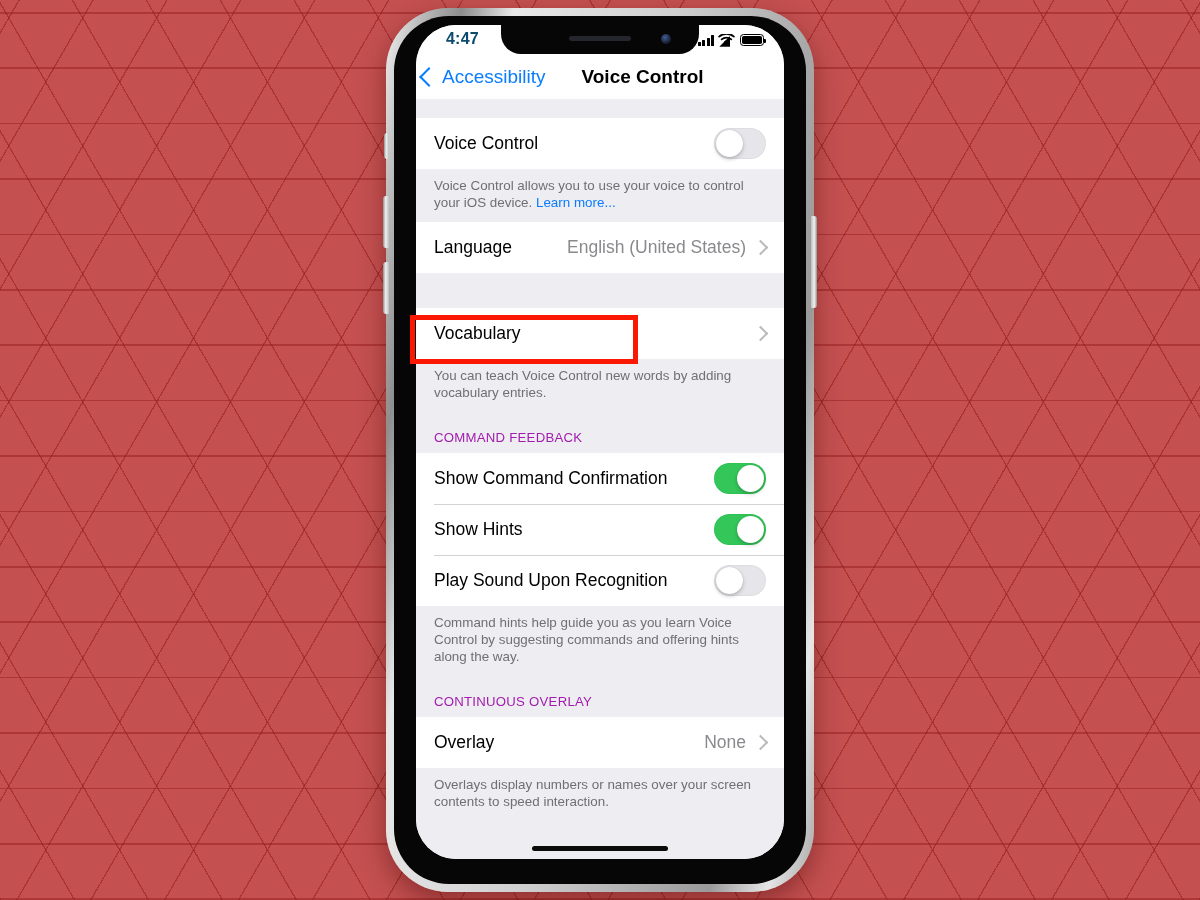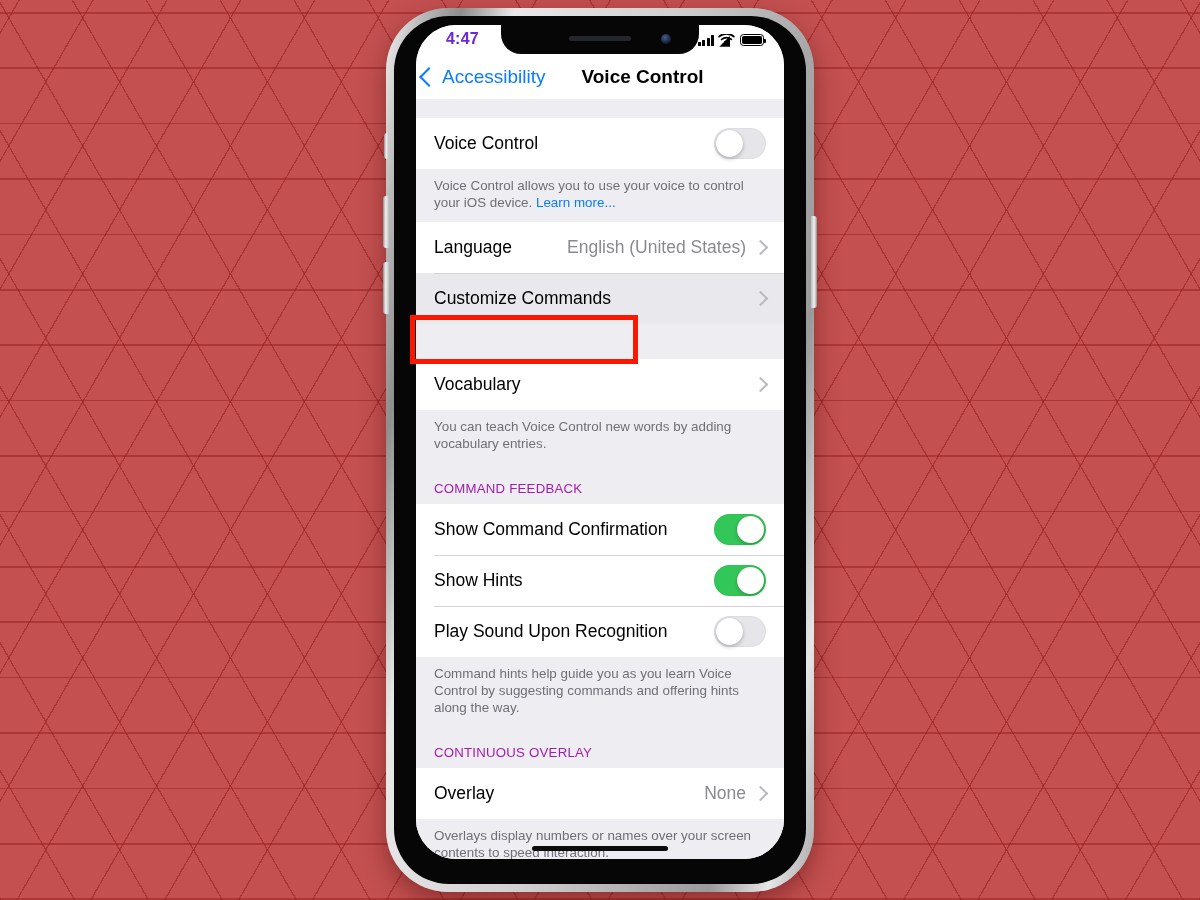--- a/index.html
+++ b/index.html
@@ -95,21 +95,21 @@
     position: relative;
     height: 29px;
     background: #ffffff;
     z-index: 30;
   }
   #status-time {
     position: absolute;
     left: 30px; top: 5px;
     font-size: 16px;
     font-weight: bold;
-    color: #6d28d9;
+    color: #0c4a6e;
     letter-spacing: .2px;
   }
   #status-right {
     position: absolute;
     right: 20px; top: 7px;
     display: flex;
     align-items: flex-end;
     gap: 5px;
     height: 14px;
   }
@@ -327,26 +327,20 @@
     </div>
 
     <div class="group">
       <div class="row">
         <span class="row-label">Language</span>
         <span class="row-right">
           <span class="row-value">English (United States)</span>
           <span class="chev"></span>
         </span>
       </div>
-      <div class="row pressed">
-        <span class="row-label">Customize Commands</span>
-        <span class="row-right">
-          <span class="chev"></span>
-        </span>
-      </div>
     </div>
 
     <div class="spacer-lg"></div>
 
     <div class="group">
       <div class="row">
         <span class="row-label">Vocabulary</span>
         <span class="row-right">
           <span class="chev"></span>
         </span>

